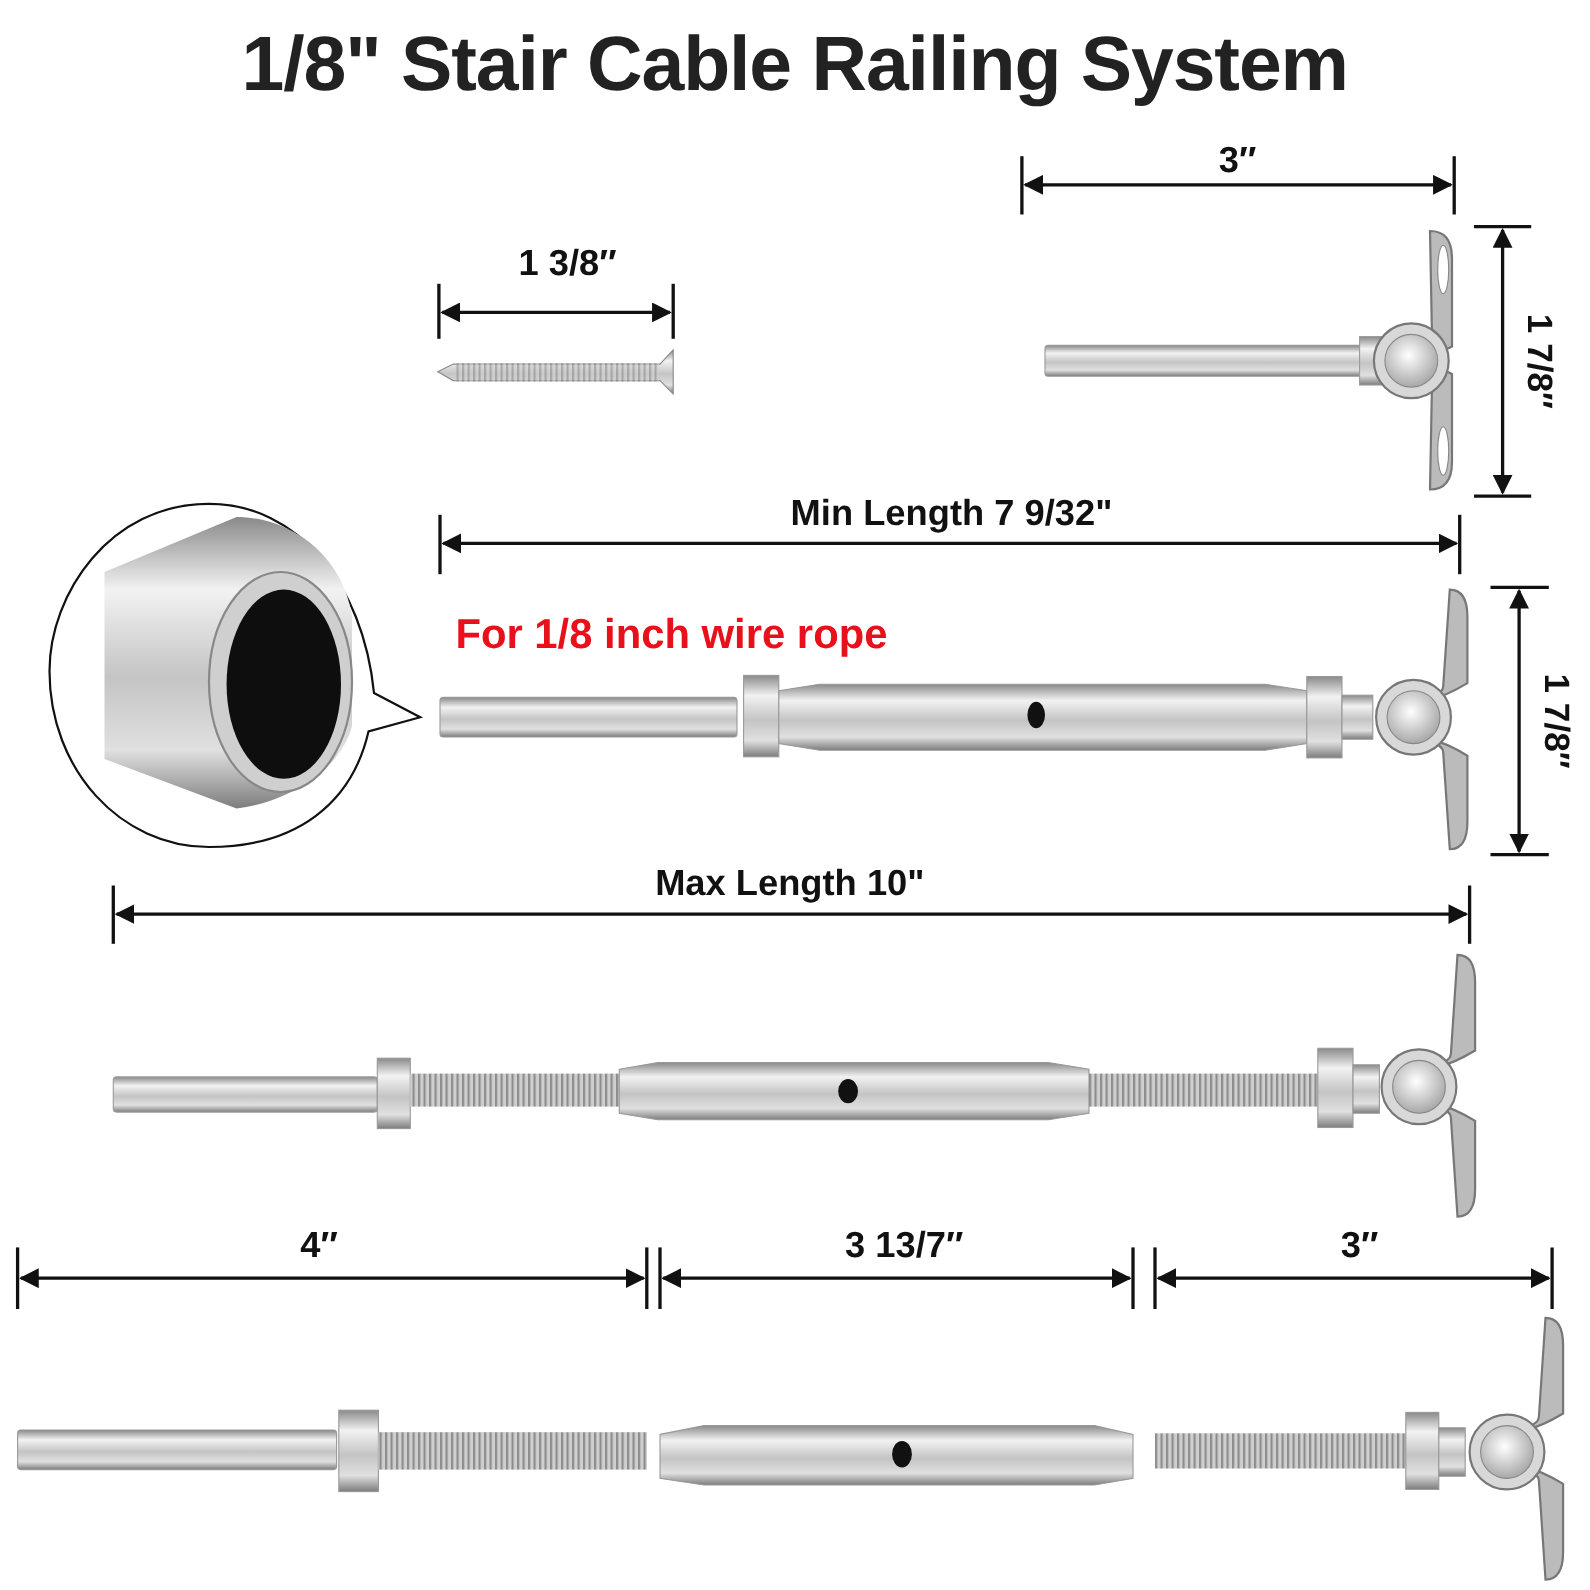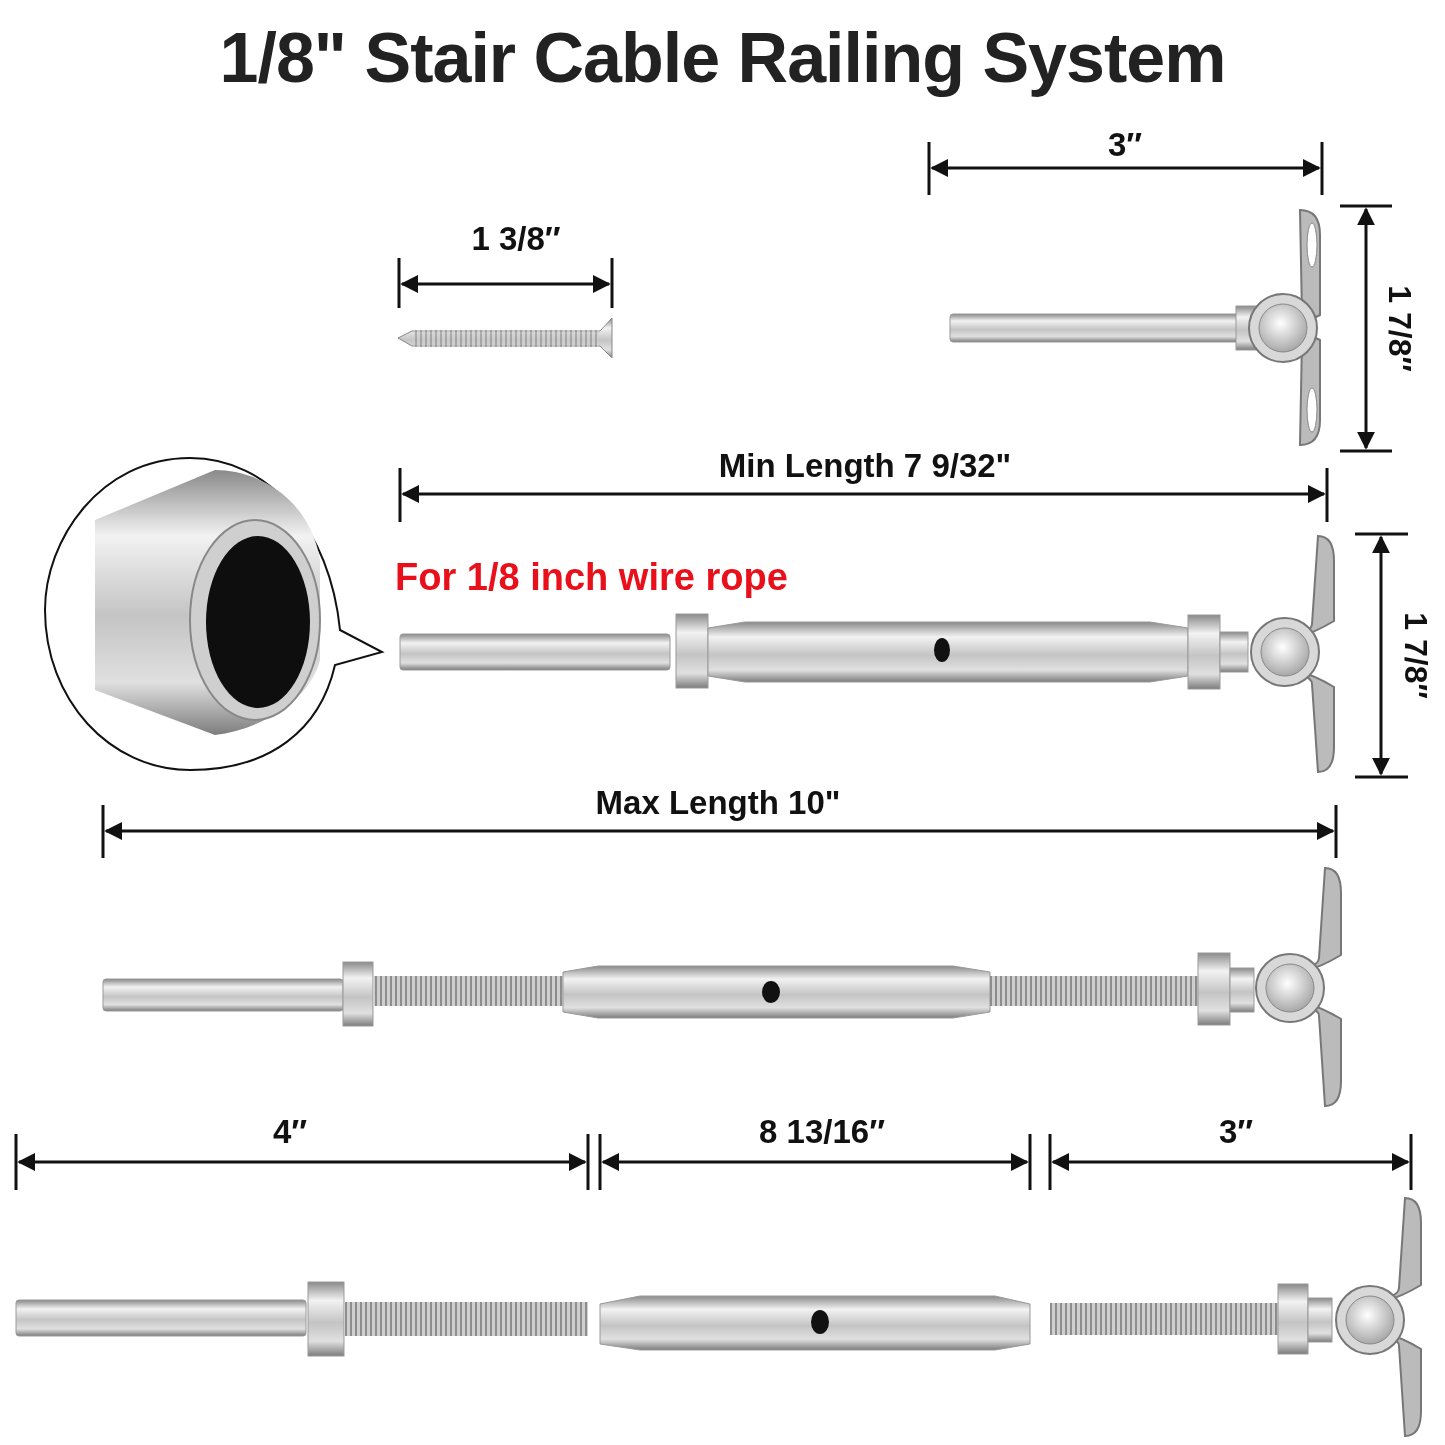--- a/index.html
+++ b/index.html
@@ -1,19 +1,19 @@
 <!DOCTYPE html>
 <html><head>
 <meta charset="utf-8">
 <style>
   html, body { margin:0; padding:0; background:#ffffff; }
   body { width:1445px; height:1445px; position:relative; overflow:hidden; font-family:"Liberation Sans", sans-serif; }
   .title { position:absolute; left:0; width:1445px; top:18px; text-align:center; font-weight:bold; font-size:70px; color:#222222; letter-spacing:-1px; }
   .lbl { position:absolute; font-weight:bold; color:#111111; font-size:33px; white-space:nowrap; transform:translateX(-50%); }
-  .red { position:absolute; font-weight:bold; color:#e8101a; font-size:38px; white-space:nowrap; }
+  .red { position:absolute; font-weight:bold; color:#e8101a; font-size:38px; white-space:nowrap;margin-left:19px; }
   .vlbl { position:absolute; font-weight:bold; color:#111; font-size:32px; white-space:nowrap; transform:rotate(90deg); transform-origin:center center; }
   svg.layer { position:absolute; left:0; top:0; }
 </style>
 </head>
 <body>
 
 <div class="title">1/8" Stair Cable Railing System</div>
 
 <svg class="layer" width="1445" height="1445" viewBox="0 0 1445 1445">
   <defs>
@@ -147,14 +147,14 @@
 </svg>
 
 <div class="lbl" style="left:516px; top:220px;">1 3/8″</div>
 <div class="lbl" style="left:1125px; top:126px;">3″</div>
 <div class="vlbl" style="left:1356px; top:310px;">1 7/8″</div>
 <div class="lbl" style="left:865px; top:447px;">Min Length 7 9/32"</div>
 <div class="red" style="left:395px; top:556px;">For 1/8 inch wire rope</div>
 <div class="vlbl" style="left:1372px; top:637px;">1 7/8″</div>
 <div class="lbl" style="left:718px; top:784px;">Max Length 10"</div>
 <div class="lbl" style="left:290px; top:1113px;">4″</div>
-<div class="lbl" style="left:822px; top:1113px;">8 13/16″</div>
+<div class="lbl" style="left:822px; top:1113px;">3 13/7″</div>
 <div class="lbl" style="left:1236px; top:1113px;">3″</div>
 
 </body></html>

